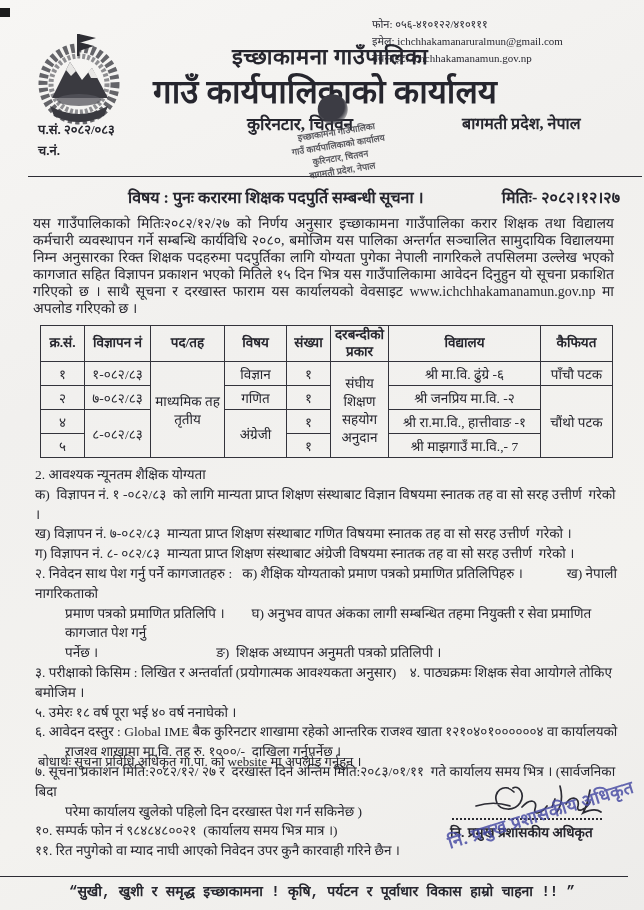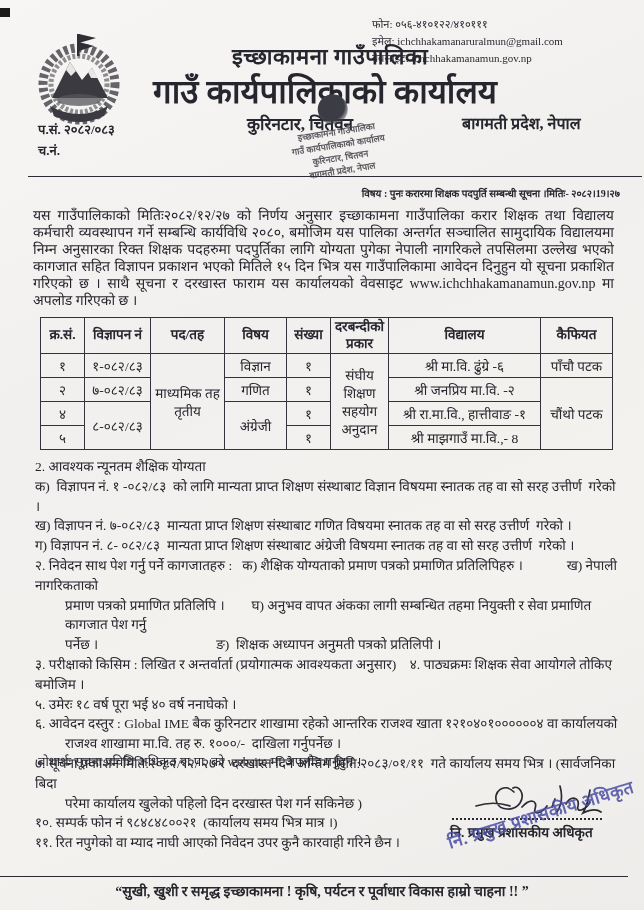--- a/index.html
+++ b/index.html
@@ -19,40 +19,40 @@
   .office-name{position:absolute;left:90px;top:68px;width:470px;text-align:center;font-size:33px;font-weight:bold;}
   .loc-line{position:absolute;left:190px;top:112px;width:220px;text-align:center;font-size:17px;font-weight:bold;}
   .province{position:absolute;left:462px;top:112px;font-size:16px;font-weight:bold;}
   .refno{position:absolute;left:38px;top:120px;font-size:13px;font-weight:bold;}
   .letterno{position:absolute;left:38px;top:141px;font-size:13px;font-weight:bold;}
   .round-stamp{position:absolute;left:252px;top:94px;width:170px;text-align:center;transform:rotate(-9deg);color:rgba(58,58,66,.82);}
   .round-stamp .st-emblem{width:30px;height:30px;border-radius:50%;margin:0 auto 2px;background:radial-gradient(circle at 45% 40%, #3c3c44 0 55%, rgba(60,60,68,.35) 75%, transparent 78%);}
   .round-stamp .st-l{font-size:9px;font-weight:bold;line-height:1.45;}
   .rule{position:absolute;left:28px;right:2px;top:176px;border-top:1.6px solid #2c2c34;}
   
-  .subject-row{display:flex;justify-content:flex-end;padding:8px 24px 0 128px;font-size:10px;font-weight:bold;}
+  .subject-row{display:flex;justify-content:space-between;padding:8px 24px 0 128px;font-size:16px;font-weight:bold;}
   
   .body-par{margin:7px 30px 0 33px;font-size:14px;line-height:17px;text-align:justify;}
   
   table.vac{border-collapse:collapse;margin:8px 0 0 40px;width:572px;table-layout:fixed;}
   table.vac th,table.vac td{border:1.3px solid #33333b;text-align:center;vertical-align:middle;font-size:13.5px;padding:1px 2px;overflow:hidden;}
   table.vac th{font-weight:bold;height:36px;line-height:1.2;}
   table.vac td{height:24px;}
   
   .notes{margin:7px 26px 0 35px;font-size:13.5px;line-height:19.8px;}
   .notes .nl{white-space:pre-wrap;}
   .notes .ind{padding-left:30px;}
   
   .bodharth{position:absolute;left:38px;top:752px;font-size:13px;}
   .sig-img{position:absolute;left:470px;top:780px;}
   .sig-dots{position:absolute;left:452px;top:818px;width:150px;border-bottom:2.2px dotted #2a2a30;}
   .sig-title{position:absolute;left:450px;top:823px;font-size:13.5px;font-weight:bold;}
   .office-stamp{position:absolute;left:448px;top:830px;width:230px;transform:rotate(-17deg);transform-origin:left center;font-size:17.5px;font-weight:bold;letter-spacing:.5px;opacity:.85;white-space:nowrap;}
   .footer-rule{position:absolute;left:0;right:16px;top:876px;border-top:1.8px solid #2c2c34;}
-  .motto{position:absolute;left:0;top:881px;width:644px;text-align:center;font-size:14px;font-weight:bold;}
+  .motto{position:absolute;left:0;top:881px;width:644px;text-align:center;font-size:14px;font-weight:bold;font-family:Liberation Mono, monospace;}
 </style>
 </head>
 <body>
 
 <div class="page">
   <div class="corner-mark"></div>
 
   <div class="header">
     <svg class="emblem" viewBox="0 0 98 104">
       <g fill="none" stroke="#4a4a50">
@@ -88,21 +88,21 @@
       <div class="st-l">गाउँ कार्यपालिकाको कार्यालय</div>
       <div class="st-l">कुरिनटार, चितवन</div>
       <div class="st-l">बागमती प्रदेश, नेपाल</div>
     </div>
 
     <div class="rule"></div>
   </div>
 
   <div class="subject-row">
     <span>विषय : पुनः करारमा शिक्षक पदपुर्ति सम्बन्धी सूचना ।</span>
-    <span>मितिः- २०८२।19।२७</span>
+    <span>मितिः- २०८२।१२।२७</span>
   </div>
 
   <div class="body-par">यस गाउँपालिकाको मितिः२०८२/१२/२७ को निर्णय अनुसार इच्छाकामना गाउँपालिका करार शिक्षक तथा विद्यालय कर्मचारी व्यवस्थापन गर्ने सम्बन्धि कार्यविधि २०८०, बमोजिम यस पालिका अन्तर्गत सञ्चालित सामुदायिक विद्यालयमा निम्न अनुसारका रिक्त शिक्षक पदहरुमा पदपुर्तिका लागि योग्यता पुगेका नेपाली नागरिकले तपसिलमा उल्लेख भएको कागजात सहित विज्ञापन प्रकाशन भएको मितिले १५ दिन भित्र यस गाउँपालिकामा आवेदन दिनुहुन यो सूचना प्रकाशित गरिएको छ । साथै सूचना र दरखास्त फाराम यस कार्यालयको वेवसाइट www.ichchhakamanamun.gov.np मा अपलोड गरिएको छ ।</div>
 
   <table class="vac">
     <colgroup>
       <col style="width:44px">
         <col style="width:66px">
         <col style="width:74px">
         <col style="width:62px">
@@ -143,21 +143,21 @@
     <tr>
       <td>४</td>
       <td rowspan="2">८-०८२/८३</td>
       <td rowspan="2">अंग्रेजी</td>
       <td>१</td>
       <td>श्री रा.मा.वि., हात्तीवाङ -१</td>
     </tr>
     <tr>
       <td>५</td>
       <td>१</td>
-      <td>श्री माझगाउँ मा.वि.,- 8</td>
+      <td>श्री माझगाउँ मा.वि.,- 7</td>
     </tr>
   </tbody>
     </table>
 
   <div class="notes">
     <div class="nl">2. आवश्यक न्यूनतम शैक्षिक योग्यता</div>
     <div class="nl">क)  विज्ञापन नं. १ -०८२/८३  को लागि मान्यता प्राप्त शिक्षण संस्थाबाट विज्ञान विषयमा स्नातक तह वा सो सरह उत्तीर्ण  गरेको ।</div>
     <div class="nl">ख) विज्ञापन नं. ७-०८२/८३  मान्यता प्राप्त शिक्षण संस्थाबाट गणित विषयमा स्नातक तह वा सो सरह उत्तीर्ण  गरेको ।</div>
     <div class="nl">ग) विज्ञापन नं. ८- ०८२/८३  मान्यता प्राप्त शिक्षण संस्थाबाट अंग्रेजी विषयमा स्नातक तह वा सो सरह उत्तीर्ण  गरेको ।</div>
     <div class="nl">२. निवेदन साथ पेश गर्नु पर्ने कागजातहरु :   क) शैक्षिक योग्यताको प्रमाण पत्रको प्रमाणित प्रतिलिपिहरु ।             ख) नेपाली नागरिकताको</div>

